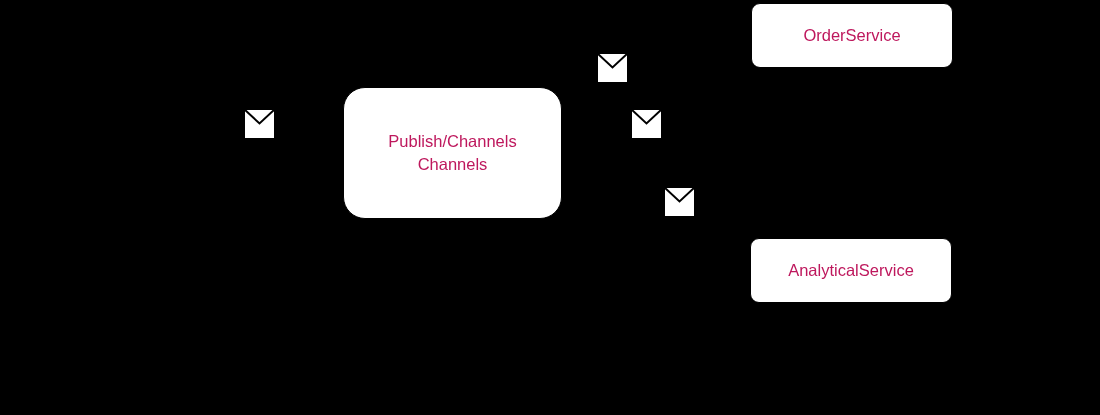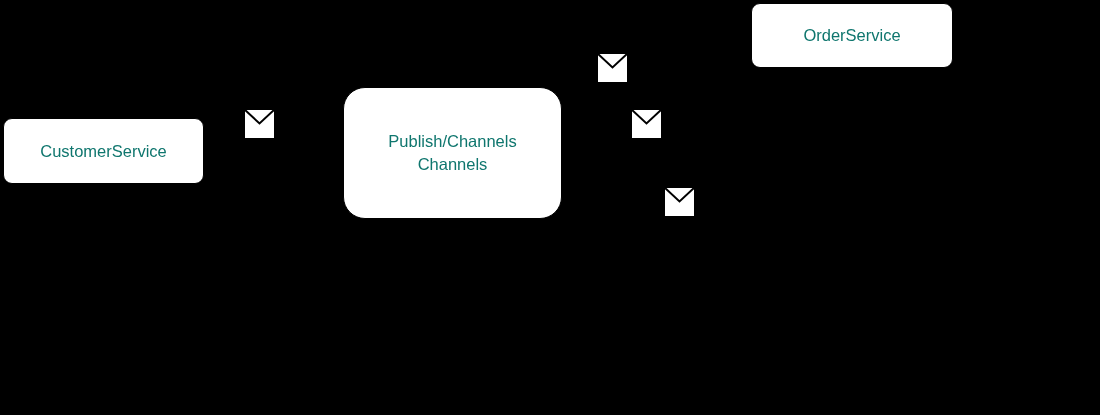--- a/index.html
+++ b/index.html
@@ -15,21 +15,21 @@
     background: #000000;
   }
   .node {
     position: absolute;
     background: #ffffff;
     border: 1.5px solid #000000;
     border-radius: 9px;
     display: flex;
     align-items: center;
     justify-content: center;
-    color: #0f766e;
+    color: #be185d;
     font-size: 16.5px;
     text-align: center;
     box-sizing: border-box;
   }
   .node .label { display: block; }
   .node-customer   { left: 3px;   top: 118px; width: 201px; height: 66px; }
   .node-pubsub     { left: 343px; top: 87px;  width: 219px; height: 132px; border-radius: 22px; line-height: 23px; }
   .node-pubsub .label { width: 170px; }
   .node-order      { left: 751px; top: 3px;   width: 202px; height: 65px; }
   .node-billing    { left: 751px; top: 119px; width: 202px; height: 65px; }
@@ -42,33 +42,33 @@
   .env-1 { left: 243px; top: 108px; }
   .env-2 { left: 596px; top: 52px;  }
   .env-3 { left: 630px; top: 108px; }
   .env-4 { left: 663px; top: 186px; }
 </style>
 </head>
 <body>
 
 <div class="canvas">
 
-  <div class="node node-customer">
-    <span class="label">CustomerService</span>
-  </div>
 
   <div class="node node-pubsub">
     <span class="label">Publish/Channels Channels</span>
   </div>
 
   <div class="node node-order">
     <span class="label">OrderService</span>
   </div>
 
 
+  <div class="node node-analytical">
+    <span class="label">AnalyticalService</span>
+  </div>
 
   <span class="envelope env-1">
     <svg width="33" height="32" viewBox="0 0 33 32" xmlns="http://www.w3.org/2000/svg">
       <rect x="1" y="1" width="31" height="30" fill="#ffffff" stroke="#000000" stroke-width="2"></rect>
       <path d="M1,1 L16.5,15.5 L32,1" fill="none" stroke="#000000" stroke-width="2"></path>
     </svg>
   </span>
 
   <span class="envelope env-2">
     <svg width="33" height="32" viewBox="0 0 33 32" xmlns="http://www.w3.org/2000/svg">

